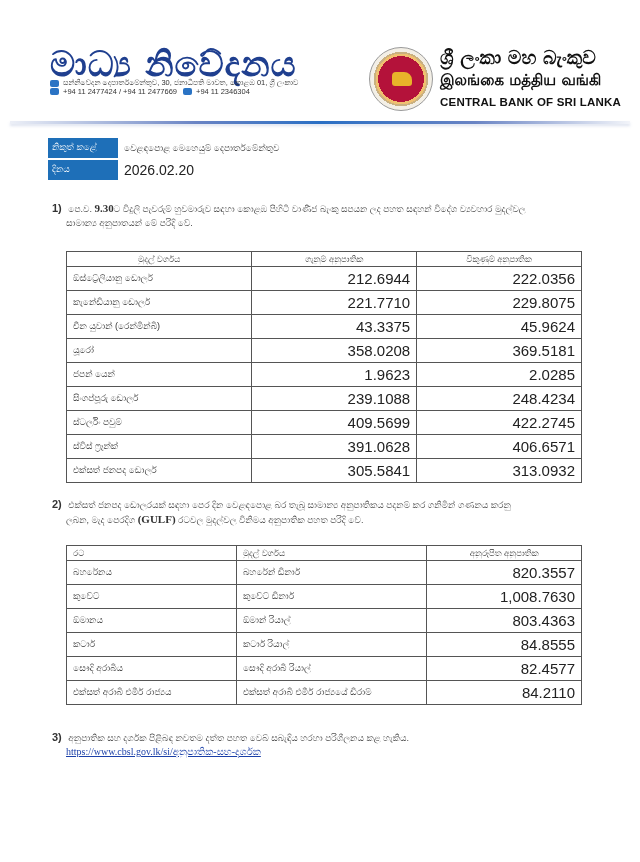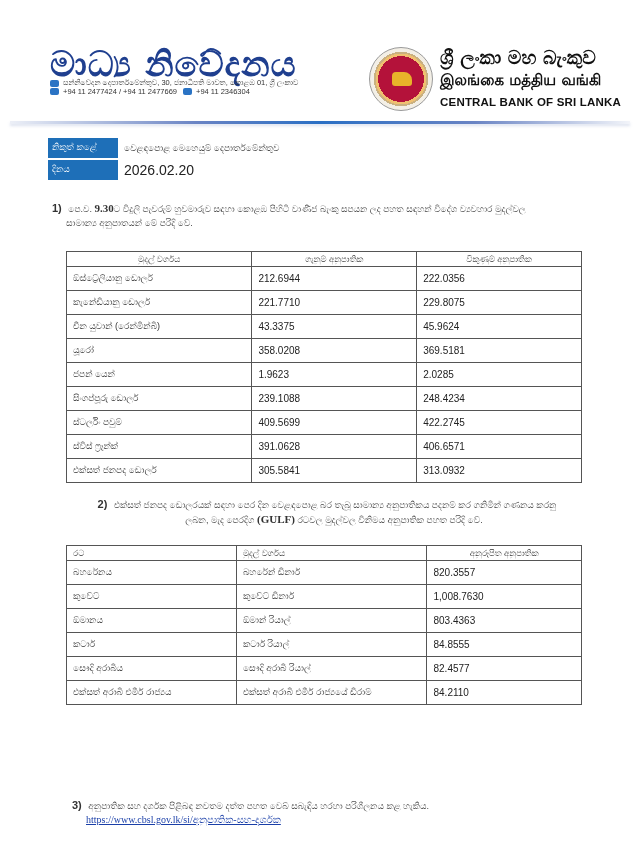--- a/index.html
+++ b/index.html
@@ -36,21 +36,21 @@
   .meta-label { width: 70px; background: #1e6fb8; color: #fff; font-size: 9px; padding: 4px 4px; box-sizing: border-box; }
   .meta-value { padding-left: 6px; font-size: 9px; line-height: 20px; color: #333; }
   .meta-value.date { font-size: 14px; font-weight: normal; color: #222; }
   .para { position: absolute; left: 52px; font-size: 9px; color: #444; line-height: 14px; width: 550px; }
   .para .num { font-size: 11px; font-weight: bold; color: #333; margin-right: 4px; }
   .para .ind { padding-left: 14px; display: block; }
   .para b { font-size: 11px; color: #333; font-family: Liberation Serif, serif; }
   table { position: absolute; border-collapse: collapse; font-size: 9px; color: #333; }
   td, th { border: 1px solid #555; padding: 0 6px; height: 23px; font-weight: normal; }
   th { height: 14px; font-size: 8.5px; }
-  td.num { font-size: 10px; color: #222; }
+  td.num { text-align: right; font-size: 15px; color: #222; }
   #t1 { left: 66px; top: 251px; width: 516px; }
   #t1 th { text-align: center; }
   #t2 { left: 66px; top: 545px; width: 516px; }
   #t2 th { text-align: left; }
   #t2 th:last-child { text-align: center; }
   .link { color: #1a3fa8; text-decoration: underline; font-family: "Liberation Serif", serif; font-size: 10px; }
 </style>
 </head>
 <body>
 
@@ -143,21 +143,21 @@
         <td class="num">406.6571</td>
       </tr>
     <tr>
         <td>එක්සත් ජනපද ඩොලර්</td>
         <td class="num">305.5841</td>
         <td class="num">313.0932</td>
       </tr>
   </tbody>
 </table>
 
-<div class="para" style="top:497px;text-align:center;">
+<div class="para" style="top:497px;">
   <span class="num">2)</span>
   <span>එක්සත් ජනපද ඩොලරයක් සඳහා පෙර දින වෙළඳපොළ බර තැබූ සාමාන්‍ය අනුපාතිකය පදනම් කර ගනිමින් ගණනය කරනු</span>
   <span class="ind">
     <span>ලබන, මැද පෙරදිග</span>
     <b>(GULF)</b>
     <span>රටවල මුදල්වල විනිමය අනුපාතික පහත පරිදි වේ.</span>
   </span>
 </div>
 
 <table id="t2">
@@ -195,17 +195,17 @@
         <td class="num">82.4577</td>
       </tr>
     <tr>
         <td>එක්සත් අරාබි එමීර් රාජ්‍යය</td>
         <td>එක්සත් අරාබි එමීර් රාජ්‍යයේ ඩිරාම්</td>
         <td class="num">84.2110</td>
       </tr>
   </tbody>
 </table>
 
-<div class="para" style="top:798px;margin-left:20px;">
+<div class="para" style="top:730px;">
   <span class="num">3)</span>
   <span>අනුපාතික සහ දර්ශක පිළිබඳ නවතම දත්ත පහත වෙබ් සබැඳිය හරහා පරිශීලනය කළ හැකිය.</span>
   <span class="ind"><a class="link">https://www.cbsl.gov.lk/si/අනුපාතික-සහ-දර්ශක</a></span>
 </div>
 
 </body></html>

